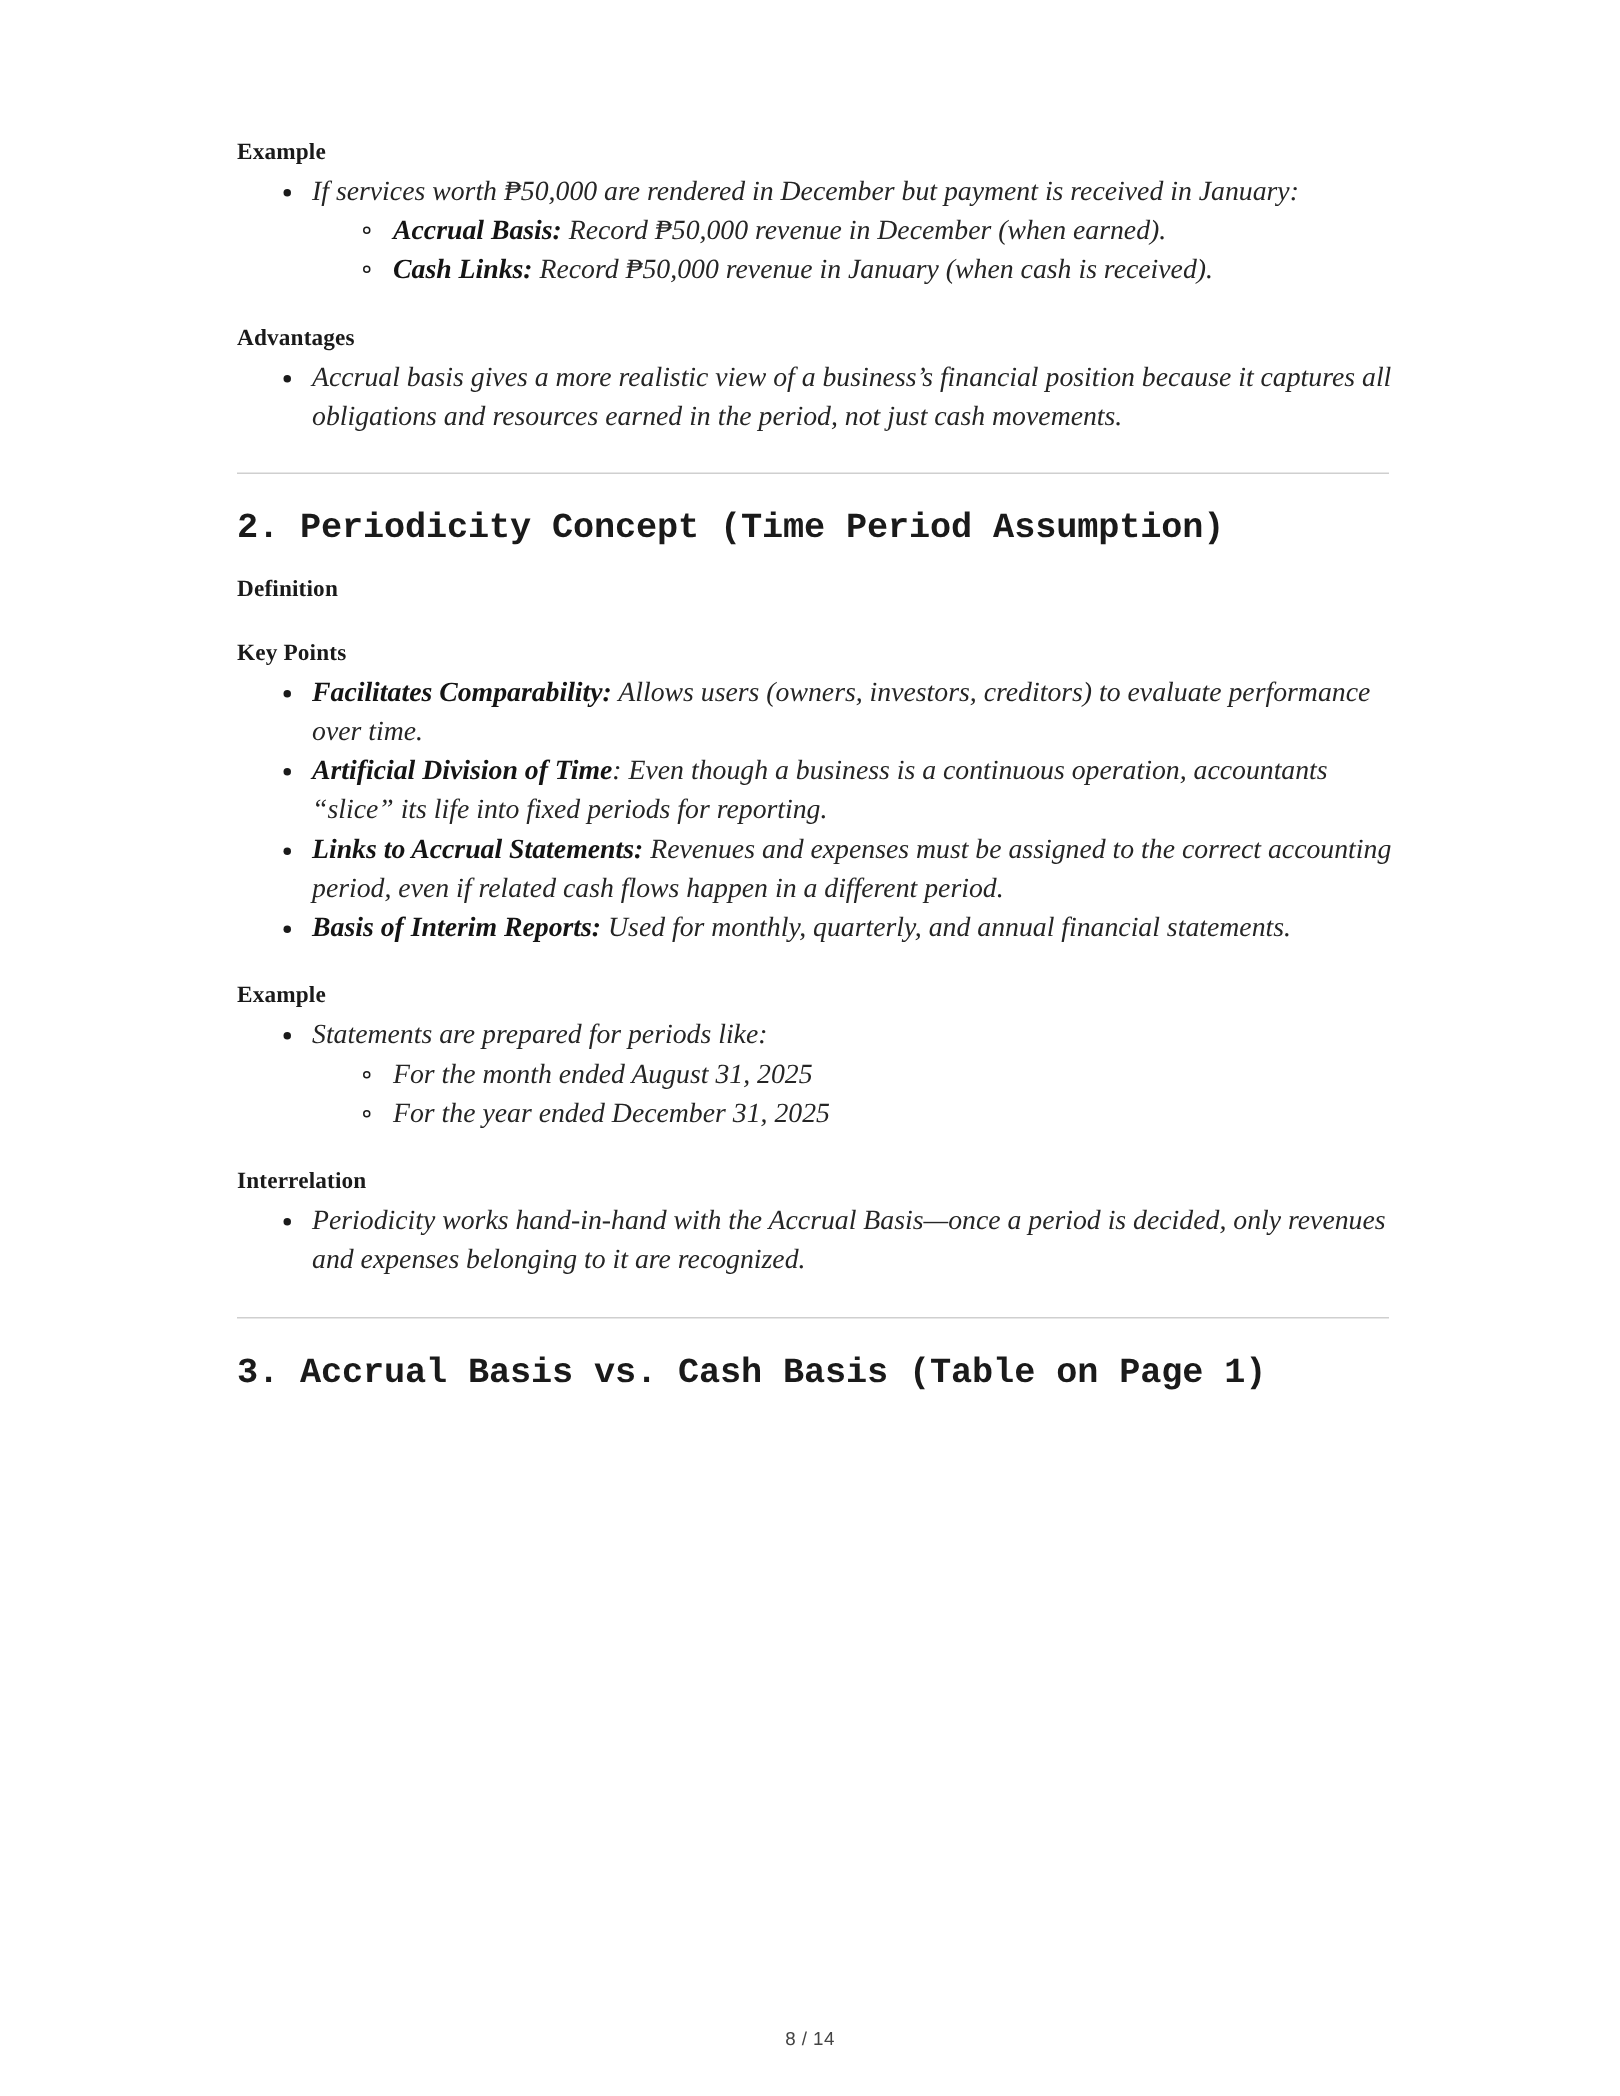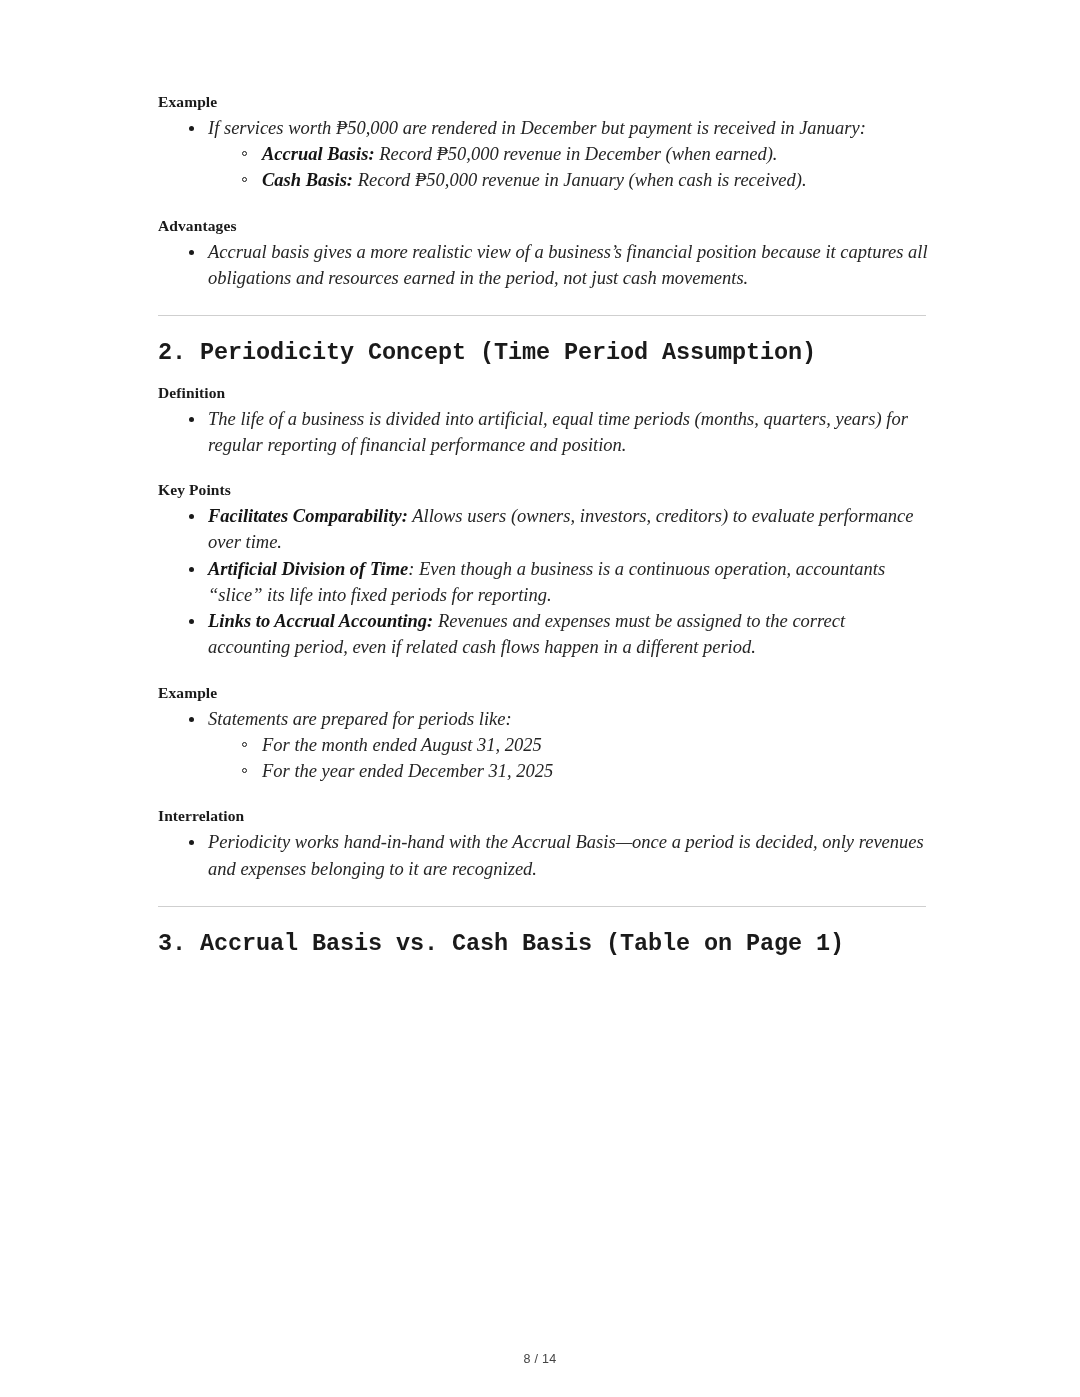--- a/index.html
+++ b/index.html
@@ -140,21 +140,21 @@
     <div class="block">
       <p class="label">Example</p>
       <ul class="lvl1">
         <li>
           <span class="txt">If services worth ₱50,000 are rendered in December but payment is received in January:</span>
           <ul class="lvl2">
             <li>
               <b>Accrual Basis:</b><span> Record ₱50,000 revenue in December (when earned).</span>
             </li>
             <li>
-              <b>Cash Basis:</b><span> Record ₱50,000 revenue in January (when cash is received).</span>
+              <b>Cash Links:</b><span> Record ₱50,000 revenue in January (when cash is received).</span>
             </li>
           </ul>
         </li>
       </ul>
     </div>
 
     <div class="block">
       <p class="label spaced">Advantages</p>
       <ul class="lvl1">
         <li>
@@ -162,38 +162,36 @@
         </li>
       </ul>
     </div>
 
     <hr class="hr">
 
     <h2 class="heading">2. Periodicity Concept (Time Period Assumption)</h2>
 
     <div class="block">
       <p class="label">Definition</p>
-      <ul class="lvl1">
-        <li>
-          <span class="txt">The life of a business is divided into artificial, equal time periods (months, quarters, years) for regular reporting of financial performance and position.</span>
-        </li>
-      </ul>
     </div>
 
     <div class="block">
       <p class="label spaced">Key Points</p>
       <ul class="lvl1">
         <li>
           <b>Facilitates Comparability:</b><span> Allows users (owners, investors, creditors) to evaluate performance over time.</span>
         </li>
         <li>
           <b>Artificial Division of Time</b><span>: Even though a business is a continuous operation, accountants “slice” its life into fixed periods for reporting.</span>
         </li>
         <li>
-          <b>Links to Accrual Accounting:</b><span> Revenues and expenses must be assigned to the correct accounting period, even if related cash flows happen in a different period.</span>
+          <b>Links to Accrual Statements:</b><span> Revenues and expenses must be assigned to the correct accounting period, even if related cash flows happen in a different period.</span>
+        </li>
+        <li>
+          <b>Basis of Interim Reports:</b><span> Used for monthly, quarterly, and annual financial statements.</span>
         </li>
       </ul>
     </div>
 
     <div class="block">
       <p class="label spaced">Example</p>
       <ul class="lvl1">
         <li>
           <span class="txt">Statements are prepared for periods like:</span>
           <ul class="lvl2">

